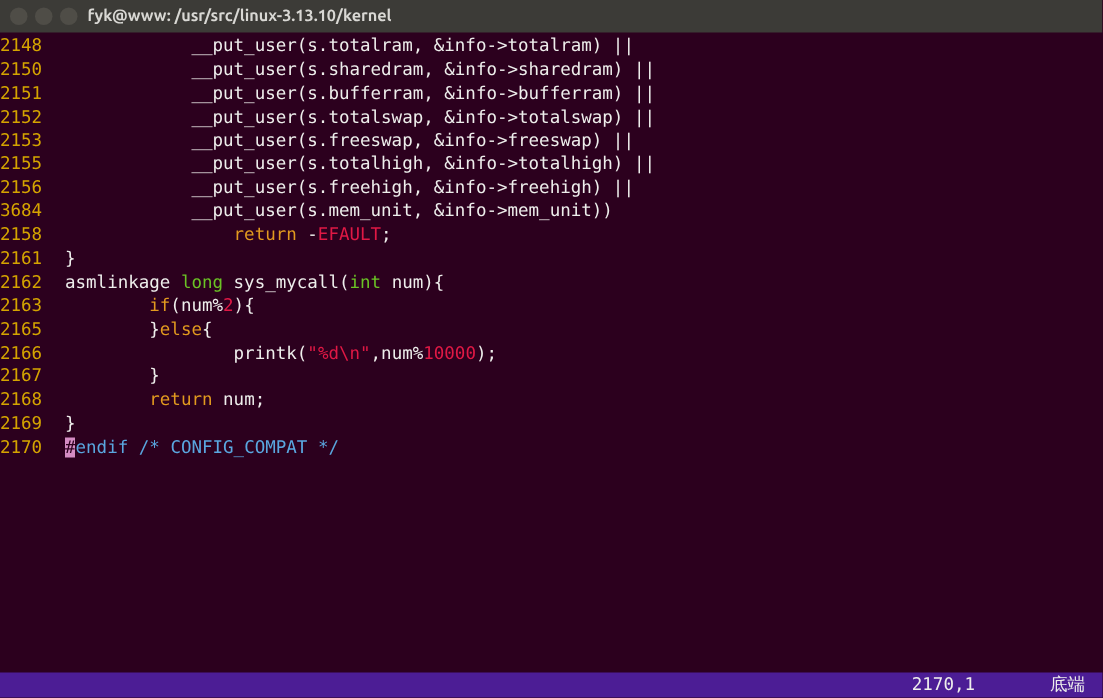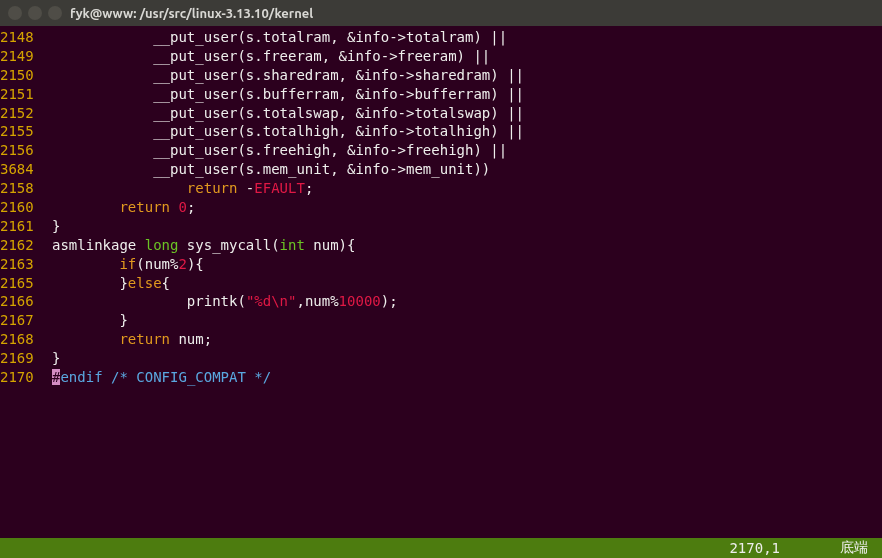--- a/index.html
+++ b/index.html
@@ -67,46 +67,45 @@
   position: absolute;
   bottom: 0;
   left: 0;
   right: 0;
   height: 20px;
   display: flex;
   justify-content: flex-end;
   align-items: center;
   padding: 0 14px;
   gap: 60px;
-  background: #4d7c0f;
+  background: #4c1d95;
 }
 </style>
 </head>
 <body>
 
 <div class="titlebar">
   <div class="window-buttons">
     <span class="wbtn"></span>
     <span class="wbtn"></span>
     <span class="wbtn"></span>
   </div>
   <div class="title">fyk@www: /usr/src/linux-3.13.10/kernel</div>
 </div>
 
 <div class="editor" id="editor">
     <div class="line"><span class="lineno">2148</span><span class="code"><span>            __put_user(s.totalram, &amp;info-&gt;totalram) ||</span></span></div>
-    <div class="line"><span class="lineno">2149</span><span class="code"><span>            __put_user(s.freeram, &amp;info-&gt;freeram) ||</span></span></div>
     <div class="line"><span class="lineno">2150</span><span class="code"><span>            __put_user(s.sharedram, &amp;info-&gt;sharedram) ||</span></span></div>
     <div class="line"><span class="lineno">2151</span><span class="code"><span>            __put_user(s.bufferram, &amp;info-&gt;bufferram) ||</span></span></div>
     <div class="line"><span class="lineno">2152</span><span class="code"><span>            __put_user(s.totalswap, &amp;info-&gt;totalswap) ||</span></span></div>
+    <div class="line"><span class="lineno">2153</span><span class="code"><span>            __put_user(s.freeswap, &amp;info-&gt;freeswap) ||</span></span></div>
     <div class="line"><span class="lineno">2155</span><span class="code"><span>            __put_user(s.totalhigh, &amp;info-&gt;totalhigh) ||</span></span></div>
     <div class="line"><span class="lineno">2156</span><span class="code"><span>            __put_user(s.freehigh, &amp;info-&gt;freehigh) ||</span></span></div>
     <div class="line"><span class="lineno">3684</span><span class="code"><span>            __put_user(s.mem_unit, &amp;info-&gt;mem_unit))</span></span></div>
     <div class="line"><span class="lineno">2158</span><span class="code"><span>                </span><span class="kw">return</span><span> -</span><span class="num">EFAULT</span><span>;</span></span></div>
-    <div class="line"><span class="lineno">2160</span><span class="code"><span>        </span><span class="kw">return</span><span> </span><span class="num">0</span><span>;</span></span></div>
     <div class="line"><span class="lineno">2161</span><span class="code"><span>}</span></span></div>
     <div class="line"><span class="lineno">2162</span><span class="code"><span>asmlinkage </span><span class="type">long</span><span> sys_mycall(</span><span class="type">int</span><span> num){</span></span></div>
     <div class="line"><span class="lineno">2163</span><span class="code"><span>        </span><span class="kw">if</span><span>(num%</span><span class="num">2</span><span>){</span></span></div>
     <div class="line"><span class="lineno">2165</span><span class="code"><span>        }</span><span class="kw">else</span><span>{</span></span></div>
     <div class="line"><span class="lineno">2166</span><span class="code"><span>                printk(</span><span class="str">"%d\n"</span><span>,num%</span><span class="num">10000</span><span>);</span></span></div>
     <div class="line"><span class="lineno">2167</span><span class="code"><span>        }</span></span></div>
     <div class="line"><span class="lineno">2168</span><span class="code"><span>        </span><span class="kw">return</span><span> num;</span></span></div>
     <div class="line"><span class="lineno">2169</span><span class="code"><span>}</span></span></div>
     <div class="line"><span class="lineno">2170</span><span class="code"><span class="cursor">#</span><span class="preproc">endif</span><span> </span><span class="comment">/* CONFIG_COMPAT */</span></span></div>
   </div>

